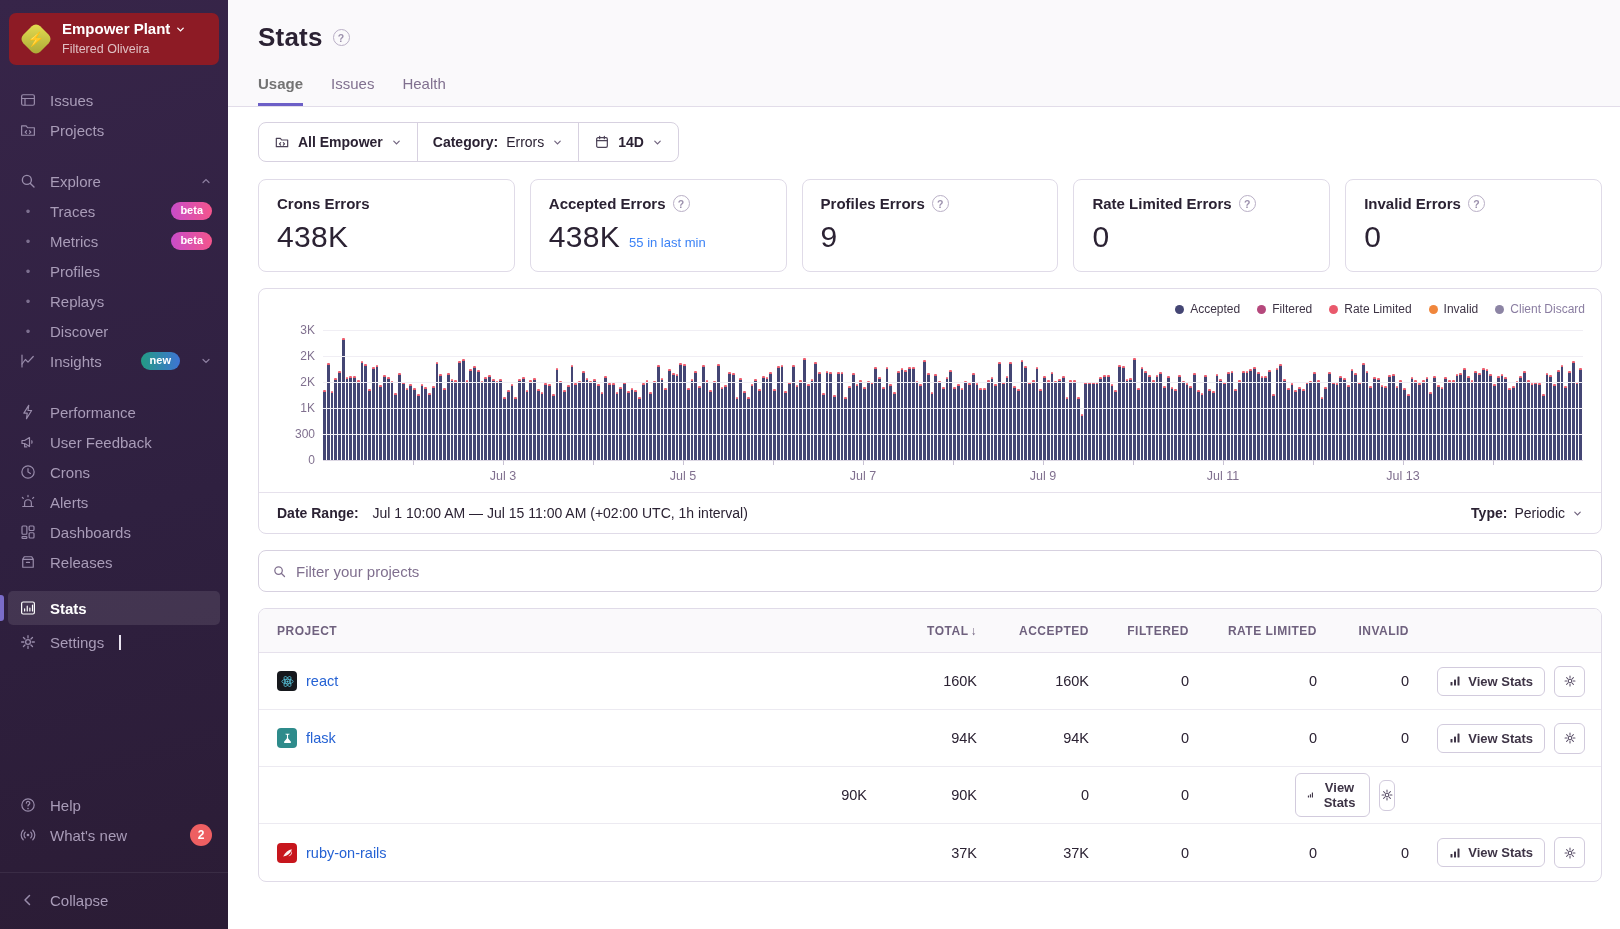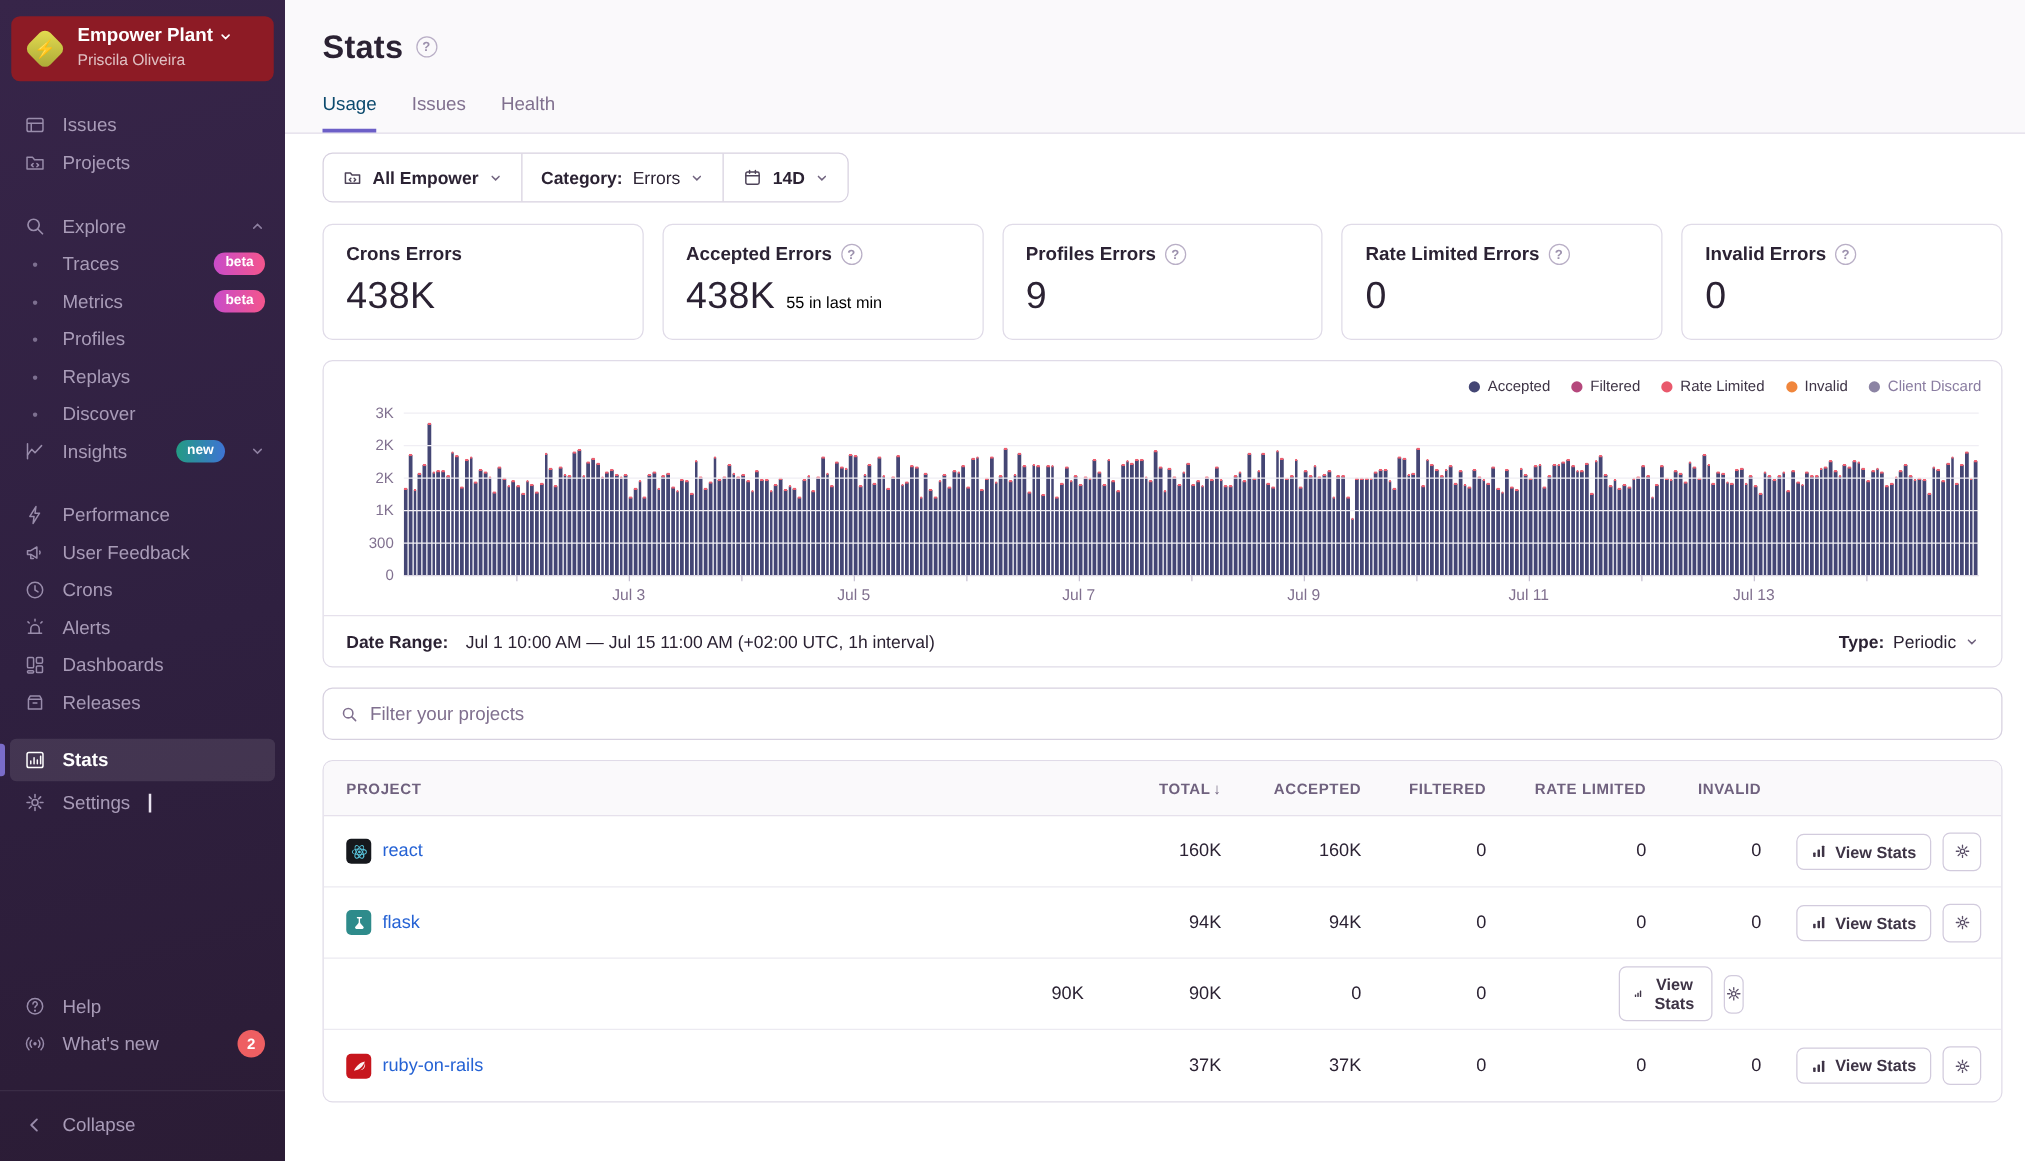--- a/index.html
+++ b/index.html
@@ -40,37 +40,37 @@
   .collapse-block { margin-top:22px; padding-top:12px; border-top:1px solid rgba(255,255,255,.07); }
 
   
   .main { flex:1; display:flex; flex-direction:column; min-width:0; }
   .page-head { background:#faf9fb; padding:22px 30px 0; border-bottom:1px solid #e2dde9; }
   .title-row { display:flex; align-items:center; gap:10px; }
   .page-title { font-size:26px; font-weight:700; color:#2b2233; letter-spacing:.2px; }
   .help-dot { width:17px; height:17px; border:1px solid #b9afc6; color:#9c91ad; border-radius:50%; font-size:10.5px; font-weight:700; display:inline-flex; align-items:center; justify-content:center; cursor:pointer; flex:none; }
   .tabs { display:flex; gap:28px; margin-top:22px; }
   .tab { font-size:15px; color:#80708f; padding-bottom:11px; border-bottom:3px solid transparent; cursor:pointer; }
-  .tab.active { color:#0c4a6e; font-weight:400; border-bottom-color:#6c5fc7; }
+  .tab.active { color:#737373; font-weight:700; border-bottom-color:#6c5fc7; }
 
   .content { padding:15px 18px 0 30px; }
 
   .filter-bar { display:inline-flex; align-items:center; border:1px solid #d7d1e0; border-radius:8px; height:40px; background:#fff; }
   .filter-seg { display:flex; align-items:center; gap:8px; padding:0 15px; font-size:14px; color:#2b2233; cursor:pointer; height:100%; }
   .filter-seg b { font-weight:700; }
   .filter-div { width:1px; height:100%; background:#d7d1e0; }
   .seg-icon { color:#4d4358; display:flex; }
   .dd-chev { color:#71647f; display:flex; }
 
   .cards { display:flex; gap:15px; margin-top:17px; }
   .card { flex:1; border:1px solid #e0dbe8; border-radius:8px; background:#fff; padding:15px 18px 17px; }
   .card-label { display:flex; align-items:center; gap:7px; font-size:15px; font-weight:700; color:#2b2233; }
   .card-value-row { display:flex; align-items:baseline; gap:9px; margin-top:8px; }
   .card-value { font-size:30px; font-weight:500; color:#2b2233; letter-spacing:.3px; }
-  .card-sub { font-size:13px; color:#000000; font-weight:500; }
+  .card-sub { font-size:13px; color:#3b82f6; font-weight:500; }
 
   .chart-panel { border:1px solid #e0dbe8; border-radius:8px; margin-top:16px; background:#fff; }
   .chart-inner { padding:13px 16px 0; }
   .legend { display:flex; justify-content:flex-end; gap:17px; font-size:12px; color:#3e3446; }
   .legend-item { display:inline-flex; align-items:center; gap:6px; cursor:pointer; }
   .legend-item.muted { color:#8a7da1; }
   .legend-dot { width:9px; height:9px; border-radius:50%; display:inline-block; }
   .chart-area { position:relative; margin:14px 2px 0 48px; height:130px; }
   .gridline { position:absolute; left:0; right:0; height:1px; background:#f0eef4; }
   .gridline.base { background:#dcd7e3; }
@@ -118,21 +118,21 @@
         <span class="diamond"></span>
         <span class="bolt">⚡</span>
       </span>
     <span class="org-text">
       <span class="org-name">
           <span>Empower Plant</span>
         <svg class="chev" width="11" height="11" viewBox="0 0 24 24" fill="none" stroke="#fff" stroke-width="3" stroke-linecap="round">
             <path d="M6 9l6 6 6-6"></path>
           </svg>
       </span>
-      <span class="org-user">Priscila Oliveira</span>
+      <span class="org-user">Filtered Oliveira</span>
     </span>
   </div>
 
   <div class="nav">
     <div class="nav-item">
       <svg class="nav-icon" viewBox="0 0 24 24" fill="none" stroke="currentColor" stroke-width="1.6">
           <rect x="3.5" y="5" width="17" height="14" rx="2"></rect>
           <path d="M3.5 10h17M8 10v9"></path>
         </svg>
       <span>Issues</span>

